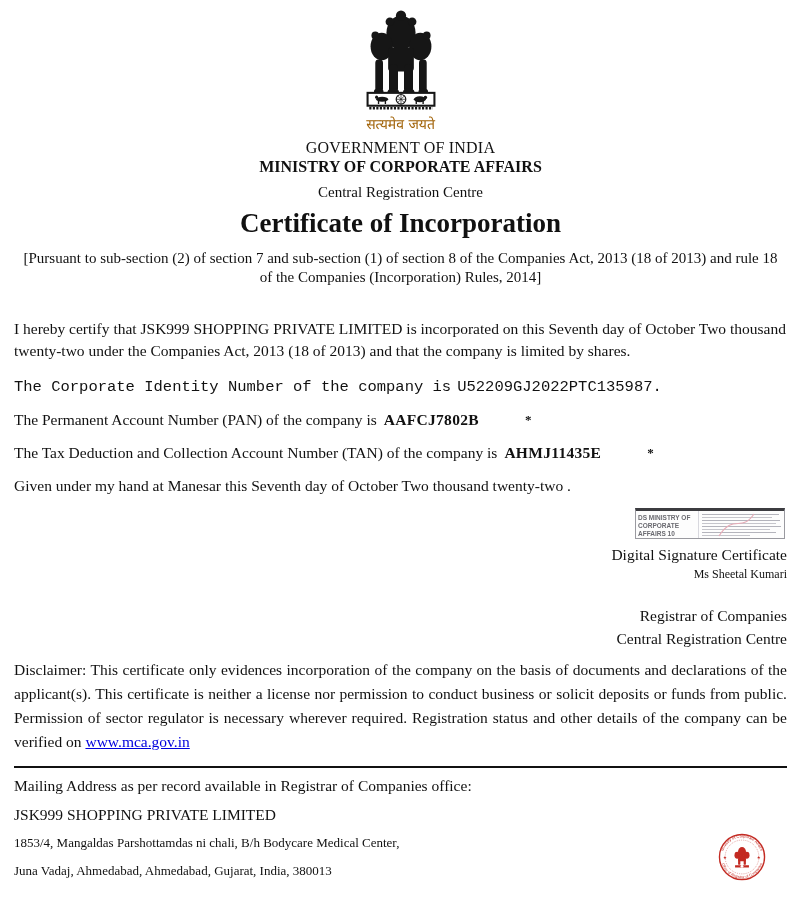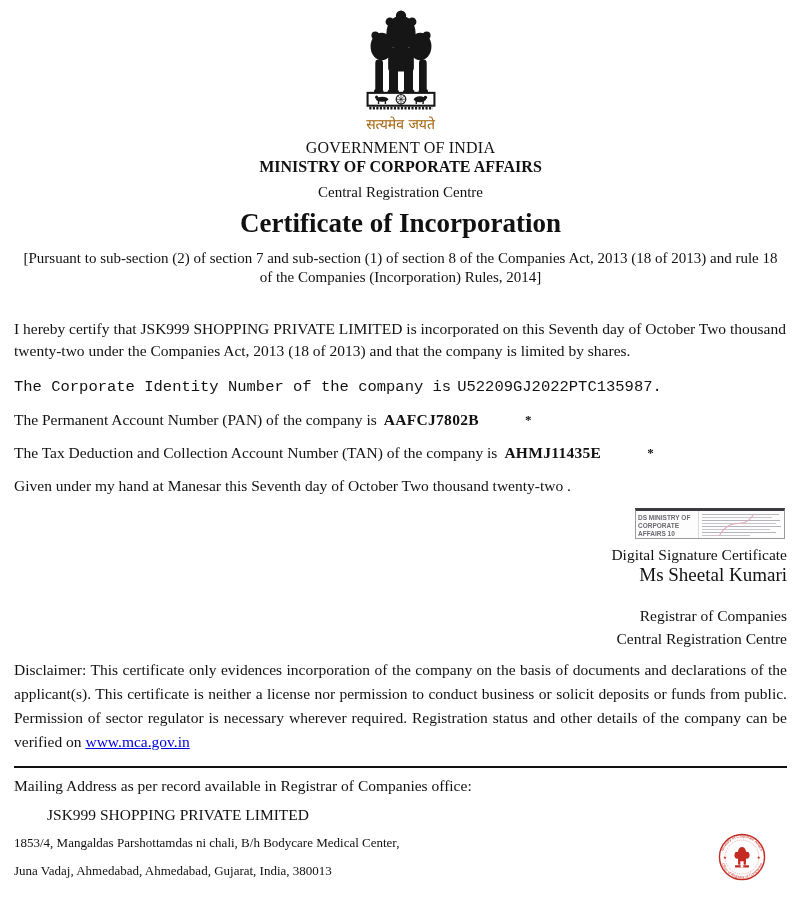--- a/index.html
+++ b/index.html
@@ -51,39 +51,39 @@
   }
   .stamp-fineprint {
     position: relative; flex: 1;
     border-left: 1px solid #d8d8de;
     padding: 3px 2px 2px 3px;
   }
   .fp { height: 1px; background: #b4b4bc; margin-bottom: 2px; }
   .fp:nth-child(2n) { background: #c6c6cc; }
   .squiggle { position: absolute; left: 0; top: 0; }
   .dsc-label { font-size: 15.5px; line-height: 19px; margin-top: 6px; }
-  .signer { font-size: 19px; line-height: 19px; margin-top: 1px; text-align: right; }
+  .signer { font-size: 12px; line-height: 19px; margin-top: 1px; text-align: right; }
   .behalf { margin-top: 20px; font-size: 15.5px; }
   .behalf div { line-height: 23px; }
 
   
   .disclaimer {
     margin-top: 8px;
     font-size: 15.5px; line-height: 24px;
     text-align: justify;
   }
   .mca-link { color: #0000dd; text-decoration: underline; cursor: pointer; }
 
   
   .sep {
     border: none; border-top: 2px solid #111;
     margin: 12px 0 0 0;
   }
   .mail-heading { font-size: 15.5px; line-height: 20px; margin-top: 8px; }
-  .mail-company { font-size: 15.5px; line-height: 20px; margin-top: 9px; margin-left: 33px; }
+  .mail-company { font-size: 15.5px; line-height: 20px; margin-top: 9px; }
   .mail-line { font-size: 13px; line-height: 20px; margin-top: 8px; }
   .red-seal { position: absolute; left: 716px; top: 823px; }
 </style>
 </head>
 <body>
 
 <div class="page">
 
   <div class="masthead">
     <svg class="emblem-svg" width="86" height="108" viewBox="0 0 100 126" xmlns="http://www.w3.org/2000/svg">

